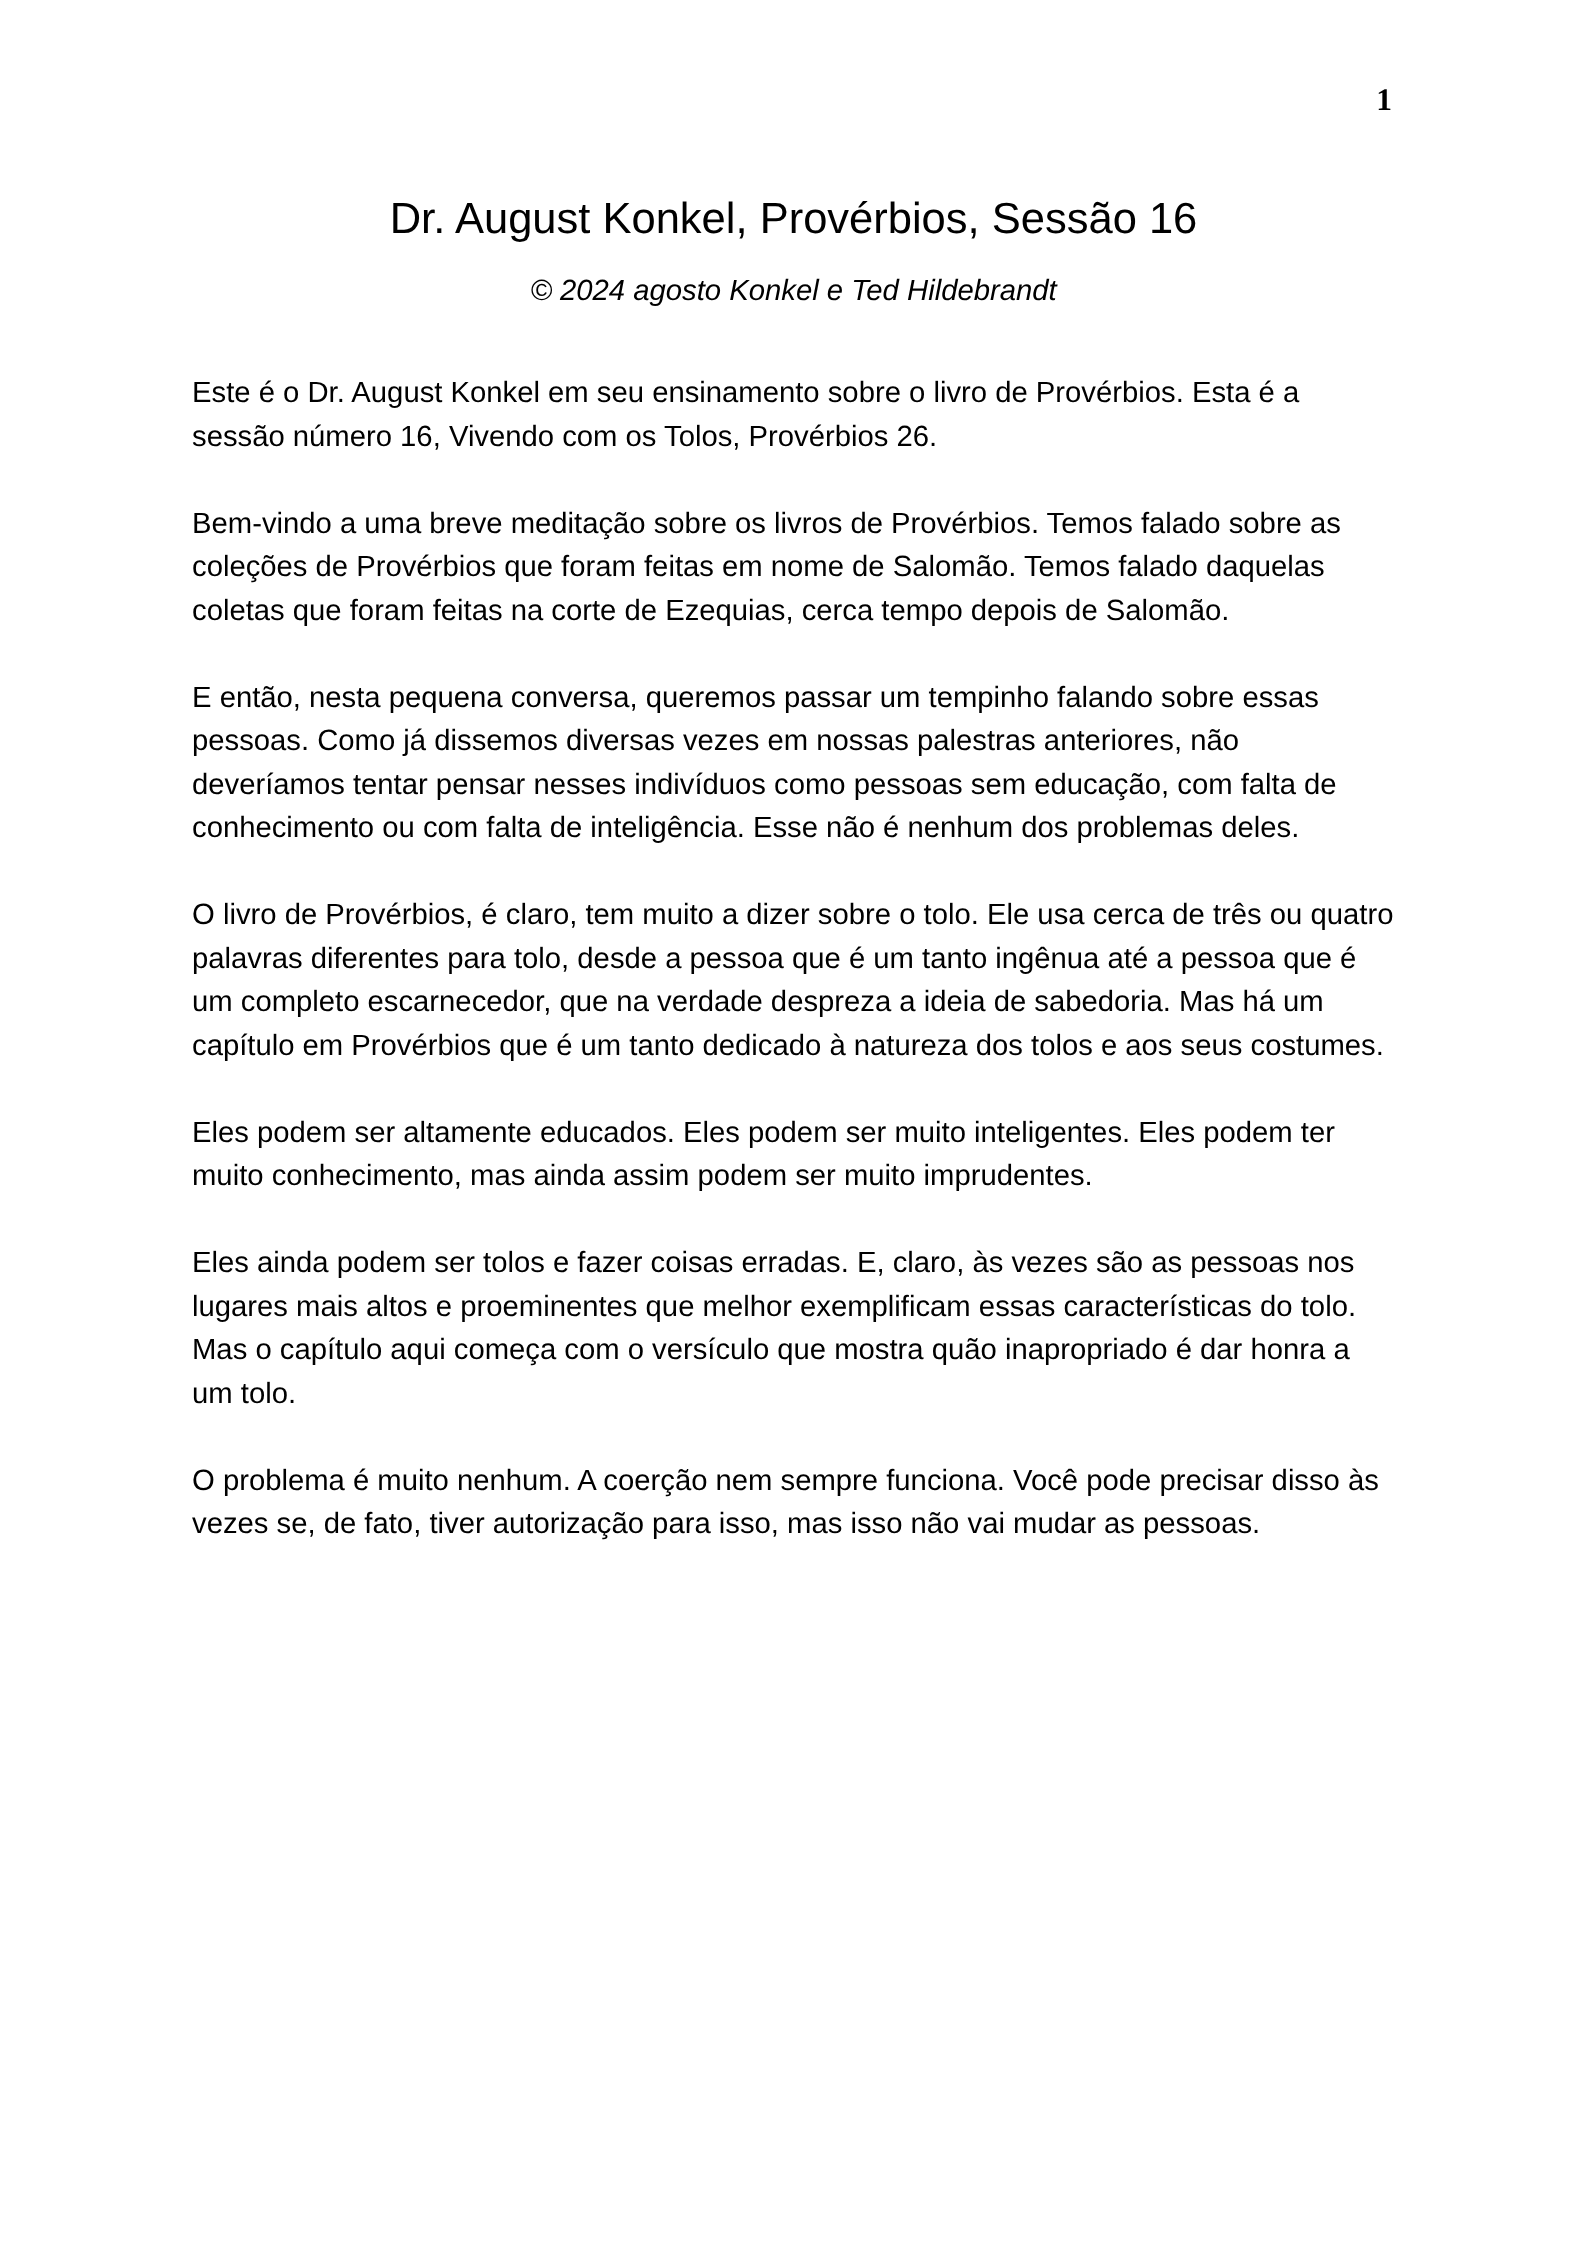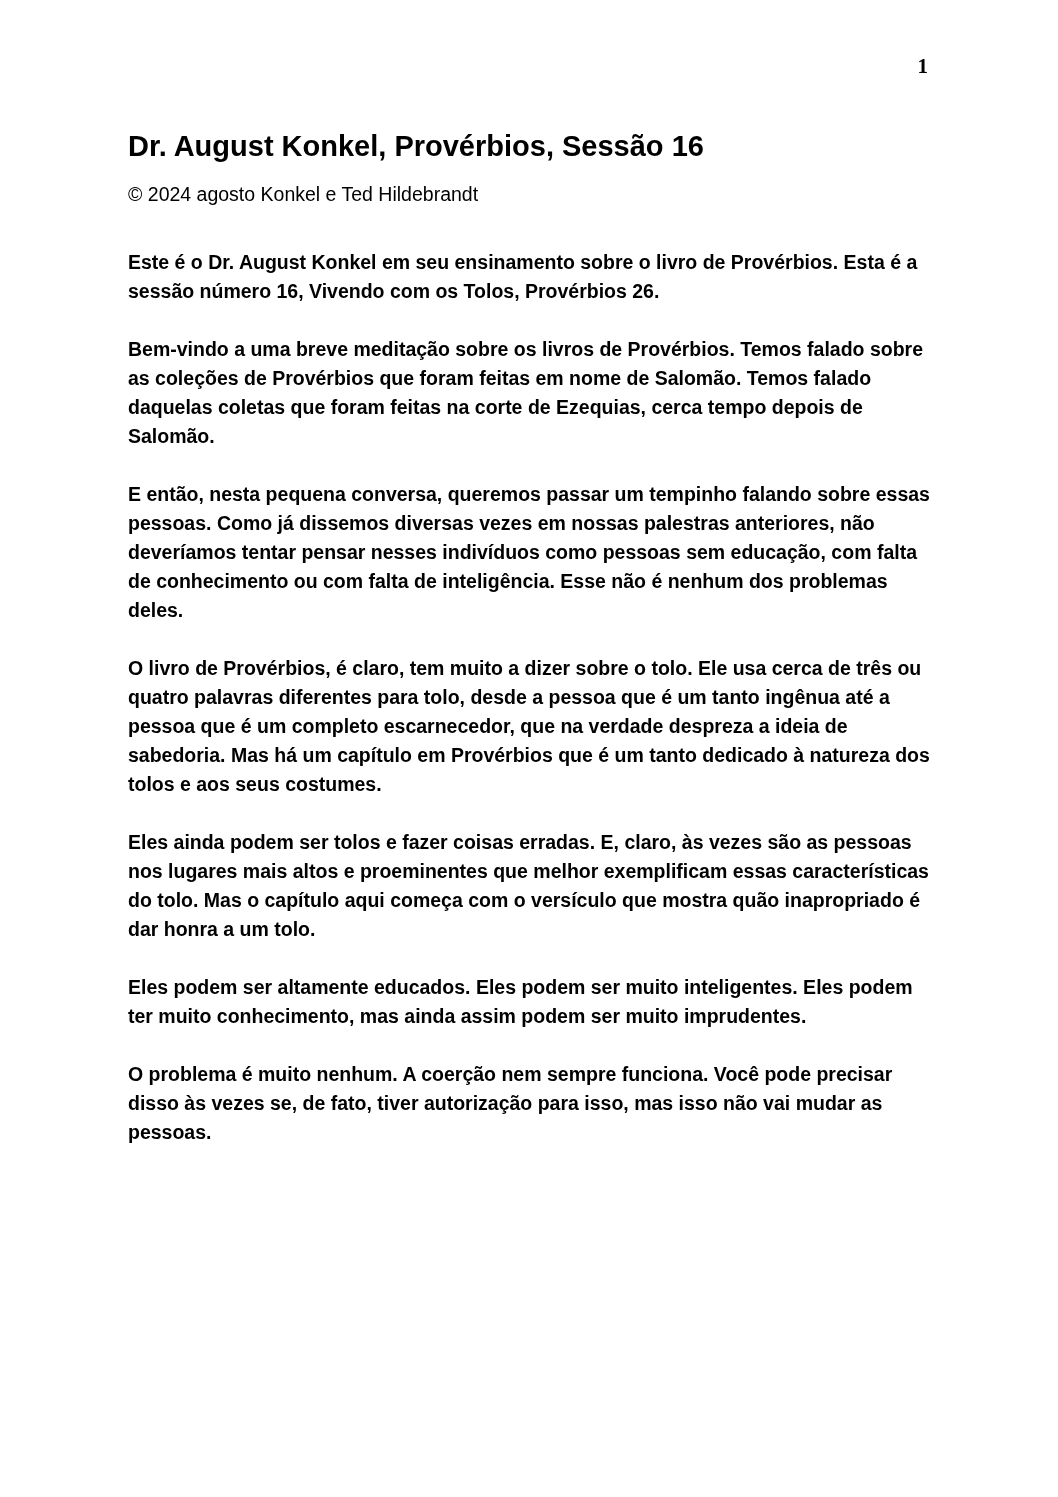--- a/index.html
+++ b/index.html
@@ -23,34 +23,37 @@
   .page-number {
     text-align: right;
     font-family: "Liberation Serif", serif;
     font-size: 21px;
     font-weight: bold;
     line-height: 1.1;
     margin-right: 2px;
   }
   .doc-title {
     margin-top: 52px;
+    text-align: center;
     font-size: 29px;
-    font-weight: 700;
+    font-weight: 400;
     letter-spacing: 0px;
     line-height: 1.15;
   }
   .doc-copyright {
+    text-align: center;
     font-size: 19.5px;
     font-weight: 500;
     margin-top: 7px;
     margin-bottom: 42px;
+    font-style: italic;
   }
   .doc-body p {
     font-size: 19.5px;
-    font-weight: 700;
+    font-weight: 400;
     line-height: 29px;
     margin: 0 0 29px 0;
     max-width: 805px;
     text-align: left;
   }
 </style>
 </head>
 <body>
 
 <div class="page">
@@ -59,18 +62,18 @@
 
   <h1 class="doc-title">Dr. August Konkel, Provérbios, Sessão 16</h1>
 
   <div class="doc-copyright">© 2024 agosto Konkel e Ted Hildebrandt</div>
 
   <div class="doc-body">
     <p>Este é o Dr. August Konkel em seu ensinamento sobre o livro de Provérbios. Esta é a sessão número 16, Vivendo com os Tolos, Provérbios 26.</p>
     <p>Bem-vindo a uma breve meditação sobre os livros de Provérbios. Temos falado sobre as coleções de Provérbios que foram feitas em nome de Salomão. Temos falado daquelas coletas que foram feitas na corte de Ezequias, cerca tempo depois de Salomão.</p>
     <p>E então, nesta pequena conversa, queremos passar um tempinho falando sobre essas pessoas. Como já dissemos diversas vezes em nossas palestras anteriores, não deveríamos tentar pensar nesses indivíduos como pessoas sem educação, com falta de conhecimento ou com falta de inteligência. Esse não é nenhum dos problemas deles.</p>
     <p>O livro de Provérbios, é claro, tem muito a dizer sobre o tolo. Ele usa cerca de três ou quatro palavras diferentes para tolo, desde a pessoa que é um tanto ingênua até a pessoa que é um completo escarnecedor, que na verdade despreza a ideia de sabedoria. Mas há um capítulo em Provérbios que é um tanto dedicado à natureza dos tolos e aos seus costumes.</p>
+    <p>Eles podem ser altamente educados. Eles podem ser muito inteligentes. Eles podem ter muito conhecimento, mas ainda assim podem ser muito imprudentes.</p>
     <p>Eles ainda podem ser tolos e fazer coisas erradas. E, claro, às vezes são as pessoas nos lugares mais altos e proeminentes que melhor exemplificam essas características do tolo. Mas o capítulo aqui começa com o versículo que mostra quão inapropriado é dar honra a um tolo.</p>
-    <p>Eles podem ser altamente educados. Eles podem ser muito inteligentes. Eles podem ter muito conhecimento, mas ainda assim podem ser muito imprudentes.</p>
     <p>O problema é muito nenhum. A coerção nem sempre funciona. Você pode precisar disso às vezes se, de fato, tiver autorização para isso, mas isso não vai mudar as pessoas.</p>
   </div>
 
 </div>
 
 </body></html>

